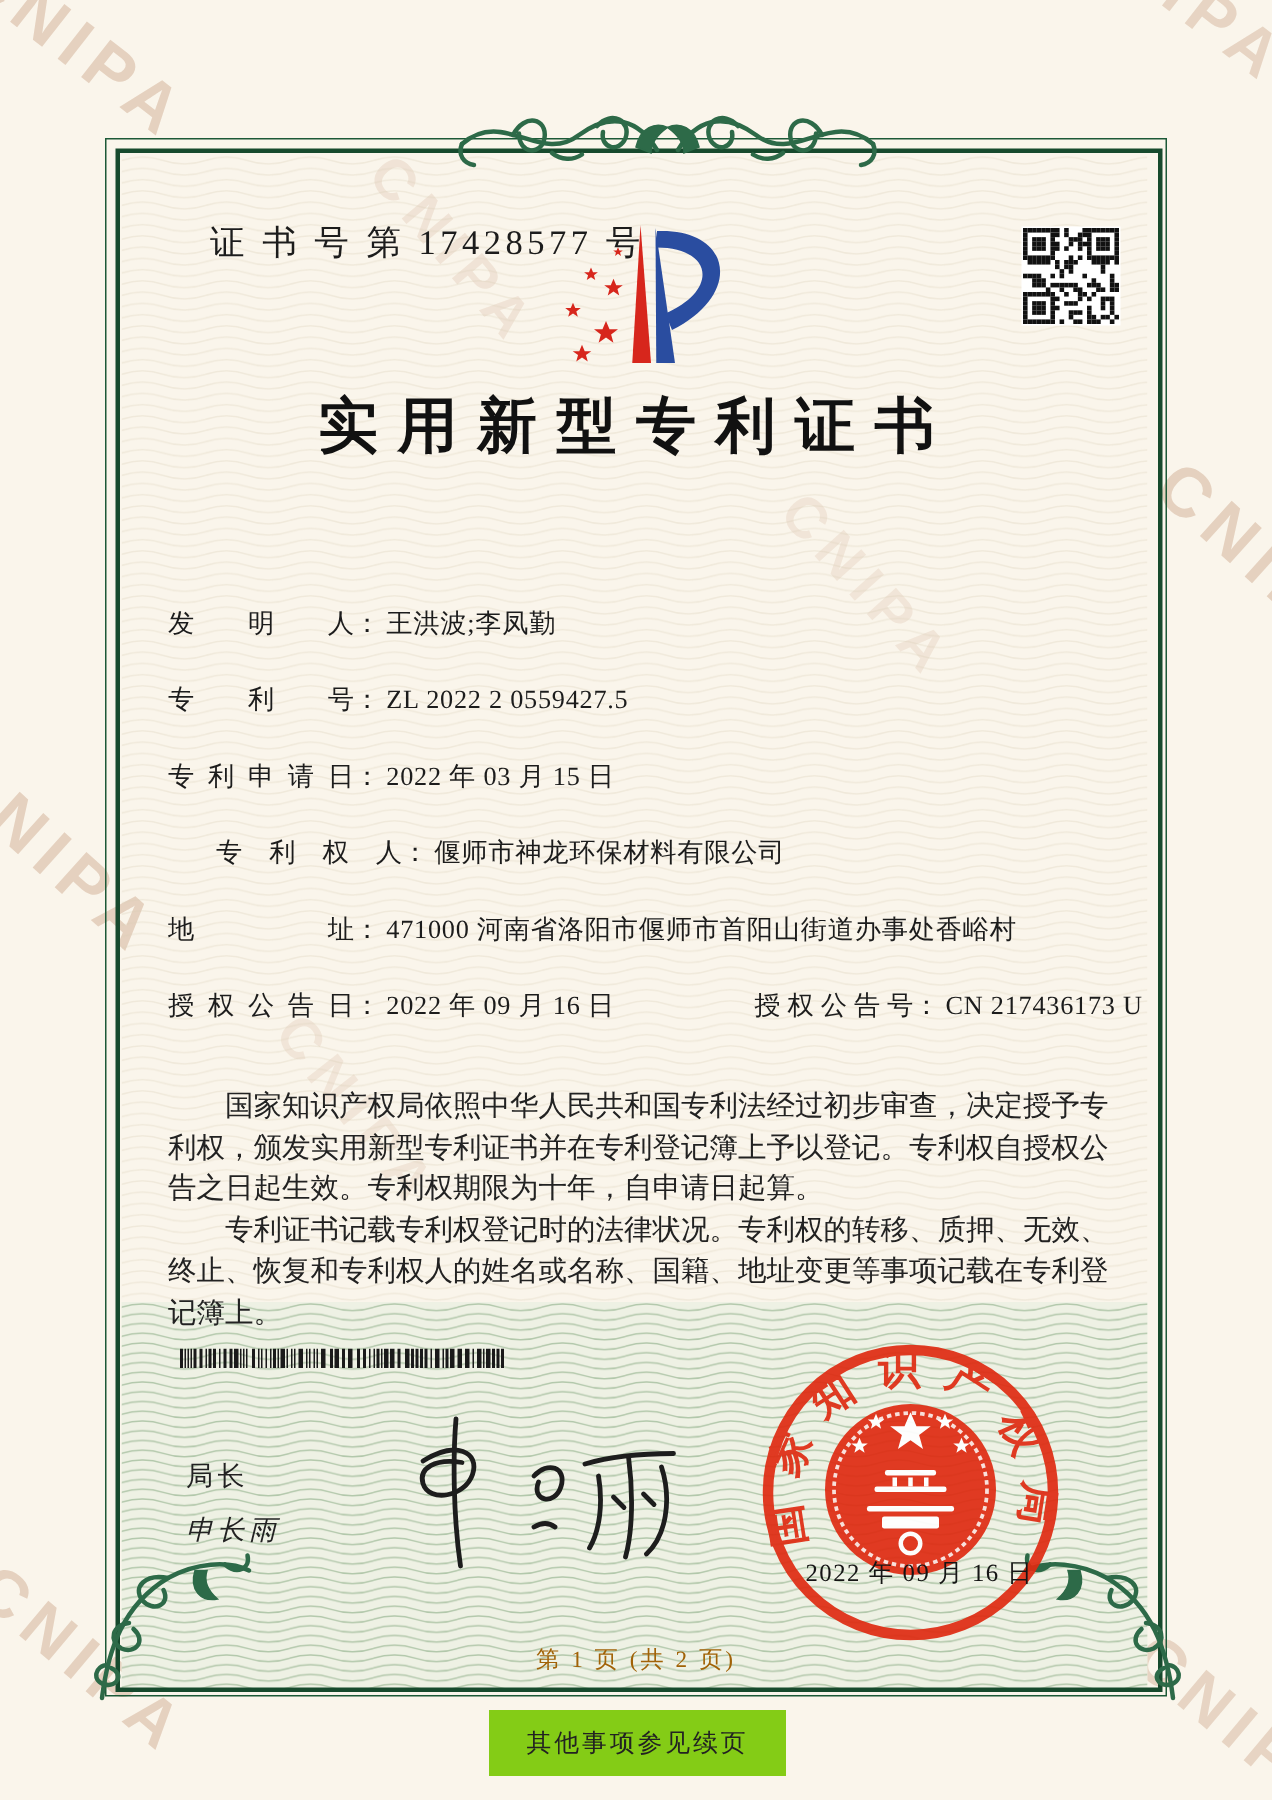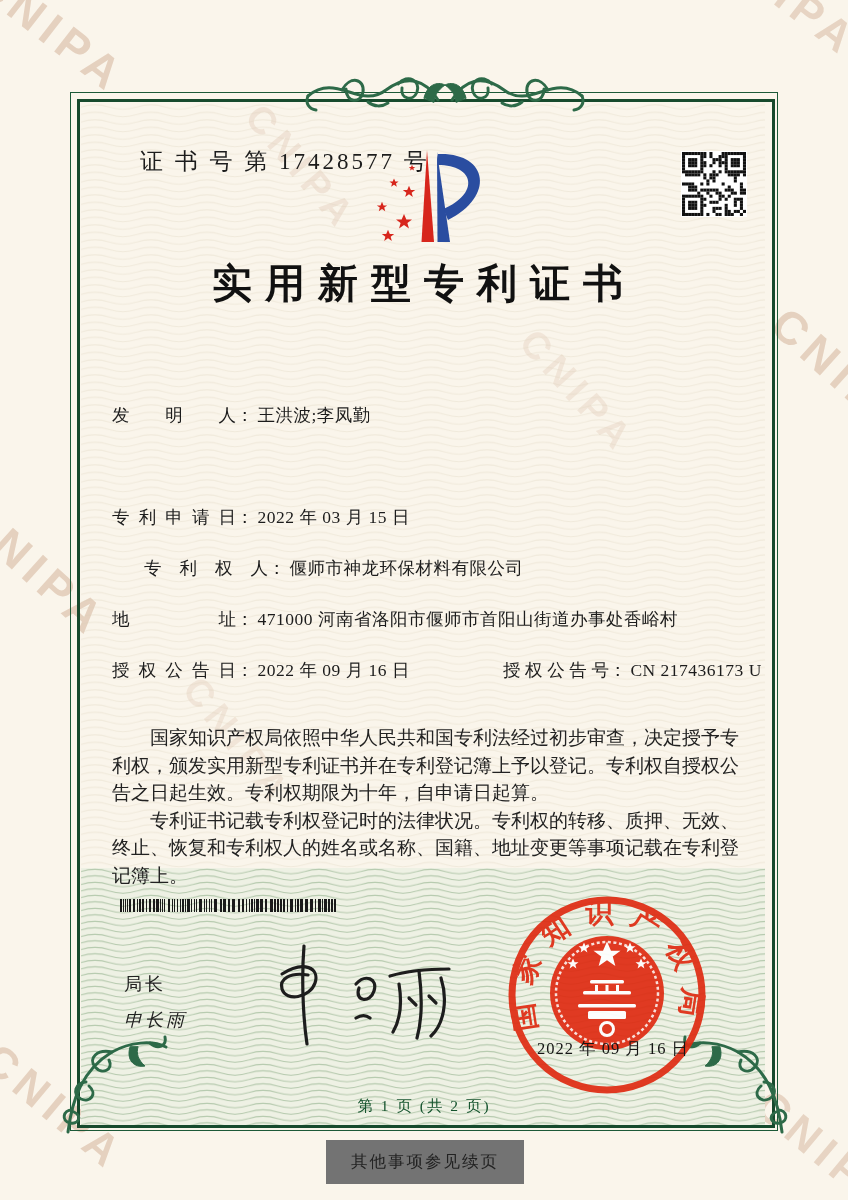--- a/index.html
+++ b/index.html
@@ -46,23 +46,23 @@
   .barcode{position:absolute;left:120px;top:899px;width:220px;height:13px;}
   .signer-title{position:absolute;left:124px;top:972px;font-size:18px;letter-spacing:3px;
                 font-family:"Liberation Sans","DejaVu Sans",sans-serif;color:#222;}
   .signer-name{position:absolute;left:124px;top:1008px;font-size:18px;letter-spacing:3px;
                font-family:"Liberation Sans","DejaVu Sans",sans-serif;color:#222;font-style:italic;}
   .signature{position:absolute;left:252px;top:938px;width:210px;height:112px;}
   .seal{position:absolute;left:505px;top:893px;width:204px;height:204px;}
   .seal-date{position:absolute;left:518px;top:1038px;width:190px;text-align:center;
              font-size:16.5px;letter-spacing:1px;color:#151515;}
   .page-no{position:absolute;left:0;top:1096px;width:848px;text-align:center;
-           font-size:15.5px;letter-spacing:2px;color:#14532d;}
+           font-size:15.5px;letter-spacing:2px;color:#a16207;}
   .footer-note-box{position:absolute;left:326px;top:1140px;width:198px;height:44px;
-                   background:#737373;display:flex;align-items:center;justify-content:center;}
+                   background:#84cc16;display:flex;align-items:center;justify-content:center;}
   .footer-note{font-size:16.5px;letter-spacing:2px;color:#222;}
 </style>
 </head>
 <body>
 
 <div class="page">
 
   <span class="wm wm1">CNIPA</span>
   <span class="wm wm2">CNIPA</span>
   <span class="wm wm3">CNIPA</span>
@@ -351,20 +351,23 @@
       <rect x="15" y="20" width="1" height="1" fill="#111"></rect>
       <rect x="16" y="20" width="1" height="1" fill="#111"></rect>
       <rect x="19" y="20" width="1" height="1" fill="#111"></rect>
     </svg>
 
   <div class="title">实用新型专利证书</div>
 
   <div class="frow" style="top:403px;">
     <span class="flabel">发明人</span><span class="fcolon">：</span><span class="fvalue">王洪波;李凤勤</span>
   </div>
+  <div class="frow" style="top:454px;">
+    <span class="flabel">专利号</span><span class="fcolon">：</span><span class="fvalue">ZL 2022 2 0559427.5</span>
+  </div>
   <div class="frow" style="top:505px;">
     <span class="flabel">专利申请日</span><span class="fcolon">：</span><span class="fvalue">2022 年 03 月 15 日</span>
   </div>
   <div class="frow" style="top:556px;margin-left:32px;">
     <span class="flabel">专利权人</span><span class="fcolon">：</span><span class="fvalue">偃师市神龙环保材料有限公司</span>
   </div>
   <div class="frow" style="top:607px;">
     <span class="flabel">地址</span><span class="fcolon">：</span><span class="fvalue">471000 河南省洛阳市偃师市首阳山街道办事处香峪村</span>
   </div>
   <div class="frow" style="top:658px;">

